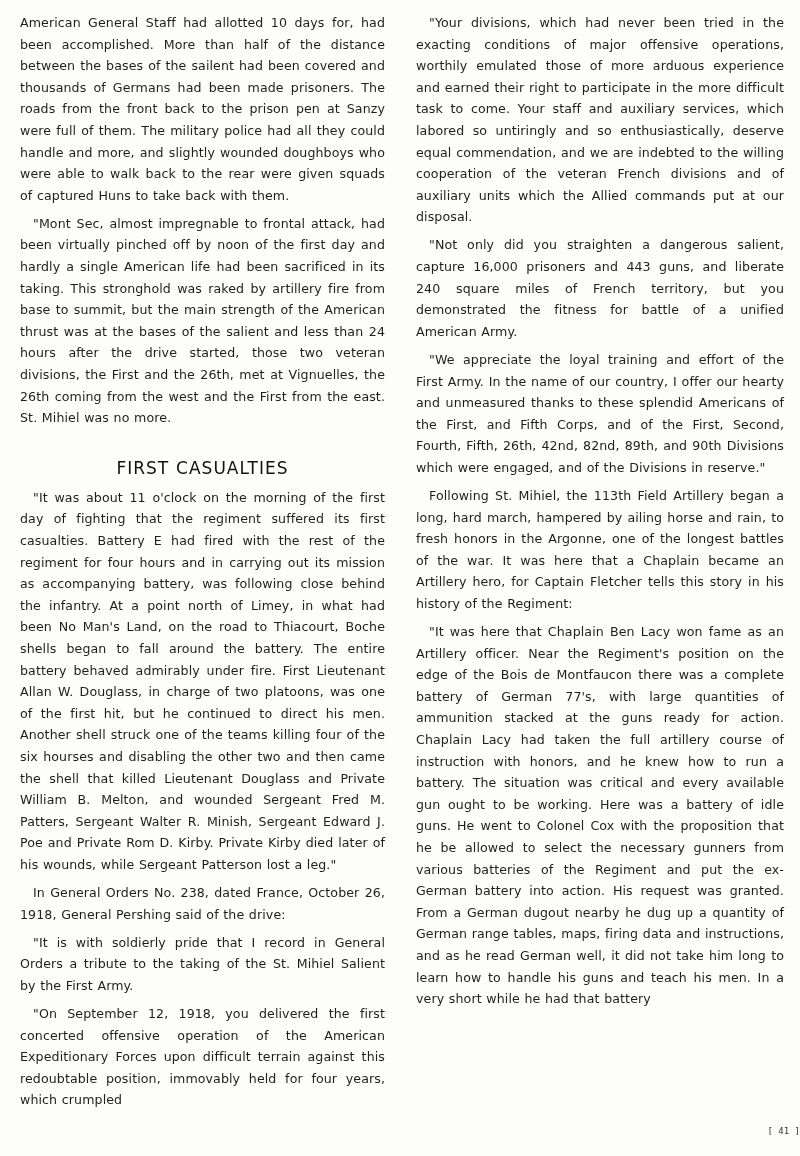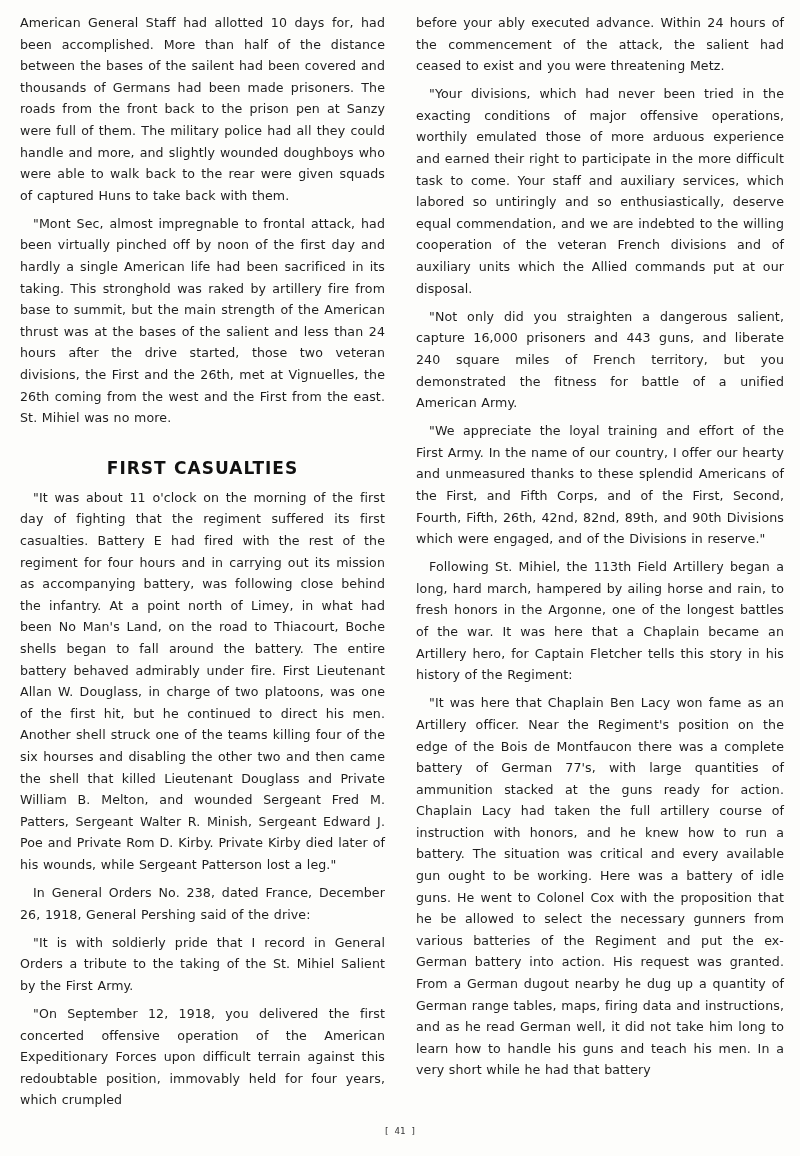--- a/index.html
+++ b/index.html
@@ -18,51 +18,50 @@
     text-align: justify;
     letter-spacing: 0.1px;
     word-spacing: 0.5px;
   }
   .col-left { left: 20px; width: 365px; }
   .col-right { left: 416px; width: 368px; }
   .col p { margin: 0 0 6.5px 0; text-indent: 0; hyphens: none; }
   .col p.indent { text-indent: 13px; }
   .col h2 {
     font-family: "DejaVu Sans", sans-serif;
-    font-weight: bold;
+    font-weight: normal;
     font-size: 17px;
     letter-spacing: 1px;
     text-align: center;
     margin: 28px 0 8px 0;
     line-height: 22px;
     color: #111;
   }
   .page-number {
     position: absolute; top: 1126px; left: 0; width: 800px;
-    text-align: center; font-size: 9px; color: #333;
+    text-align: right; font-size: 9px; color: #333;
     font-family: "DejaVu Sans Mono", monospace;
   }
 </style>
 </head>
 <body>
 
 <div class="page">
 
   <div class="col col-left">
     <p>American General Staff had allotted 10 days for, had been accomplished.  More than half of the distance between the bases of the sailent had been covered and thousands of Germans had been made prisoners.  The roads from the front back to the prison pen at Sanzy were full of them.  The military police had all they could handle and more, and slightly wounded doughboys who were able to walk back to the rear were given squads of captured Huns to take back with them.</p>
     <p class="indent">"Mont Sec, almost impregnable to frontal attack, had been virtually pinched off by noon of the first day and hardly a single American life had been sacrificed in its taking.  This stronghold was raked by artillery fire from base to summit, but the main strength of the American thrust was at the bases of the salient and less than 24 hours after the drive started, those two veteran divisions, the First and the 26th, met at Vignuelles, the 26th coming from the west and the First from the east.  St. Mihiel was no more.</p>
     <h2>FIRST CASUALTIES</h2>
     <p class="indent">"It was about 11 o'clock on the morning of the first day of fighting that the regiment suffered its first casualties.  Battery E had fired with the rest of the regiment for four hours and in carrying out its mission as accompanying battery, was following close behind the infantry.  At a point north of Limey, in what had been No Man's Land, on the road to Thiacourt, Boche shells began to fall around the battery.  The entire battery behaved admirably under fire.  First Lieutenant Allan W. Douglass, in charge of two platoons, was one of the first hit, but he continued to direct his men.  Another shell struck one of the teams killing four of the six hourses and disabling the other two and then came the shell that killed Lieutenant Douglass and Private William B. Melton, and wounded Sergeant Fred M. Patters, Sergeant Walter R. Minish, Sergeant Edward J. Poe and Private Rom D. Kirby.  Private Kirby died later of his wounds, while Sergeant Patterson lost a leg."</p>
-    <p class="indent">In General Orders No. 238, dated France, December 26, 1918, General Pershing said of the drive:</p>
+    <p class="indent">In General Orders No. 238, dated France, October 26, 1918, General Pershing said of the drive:</p>
     <p class="indent">"It is with soldierly pride that I record in General Orders a tribute to the taking of the St. Mihiel Salient by the First Army.</p>
     <p class="indent">"On September 12, 1918, you delivered the first concerted offensive operation of the American Expeditionary Forces upon difficult terrain against this redoubtable position, immovably held for four years, which crumpled</p>
   </div>
 
   <div class="col col-right">
-    <p>before your ably executed advance.  Within 24 hours of the commencement of the attack, the salient had ceased to exist and you were threatening Metz.</p>
     <p class="indent">"Your divisions, which had never been tried in the exacting conditions of major offensive operations, worthily emulated those of more arduous experience and earned their right to participate in the more difficult task to come.  Your staff and auxiliary services, which labored so untiringly and so enthusiastically, deserve equal commendation, and we are indebted to the willing cooperation of the veteran French divisions and of auxiliary units which the Allied commands put at our disposal.</p>
     <p class="indent">"Not only did you straighten a dangerous salient, capture 16,000 prisoners and 443 guns, and liberate 240 square miles of French territory, but you demonstrated the fitness for battle of a unified American Army.</p>
     <p class="indent">"We appreciate the loyal training and effort of the First Army.  In the name of our country, I offer our hearty and unmeasured thanks to these splendid Americans of the First, and Fifth Corps, and of the First, Second, Fourth, Fifth, 26th, 42nd, 82nd, 89th, and 90th Divisions which were engaged, and of the Divisions in reserve."</p>
     <p class="indent">Following St. Mihiel, the 113th Field Artillery began a long, hard march, hampered by ailing horse and rain, to fresh honors in the Argonne, one of the longest battles of the war.  It was here that a Chaplain became an Artillery hero, for Captain Fletcher tells this story in his history of the Regiment:</p>
     <p class="indent">"It was here that Chaplain Ben Lacy won fame as an Artillery officer.  Near the Regiment's position on the edge of the Bois de Montfaucon there was a complete battery of German 77's, with large quantities of ammunition stacked at the guns ready for action.  Chaplain Lacy had taken the full artillery course of instruction with honors, and he knew how to run a battery.  The situation was critical and every available gun ought to be working.  Here was a battery of idle guns.  He went to Colonel Cox with the proposition that he be allowed to select the necessary gunners from various batteries of the Regiment and put the ex-German battery into action.  His request was granted.  From a German dugout nearby he dug up a quantity of German range tables, maps, firing data and instructions, and as he read German well, it did not take him long to learn how to handle his guns and teach his men.  In a very short while he had that battery</p>
   </div>
 
   <div class="page-number">[ 41 ]</div>
 </div>
 

